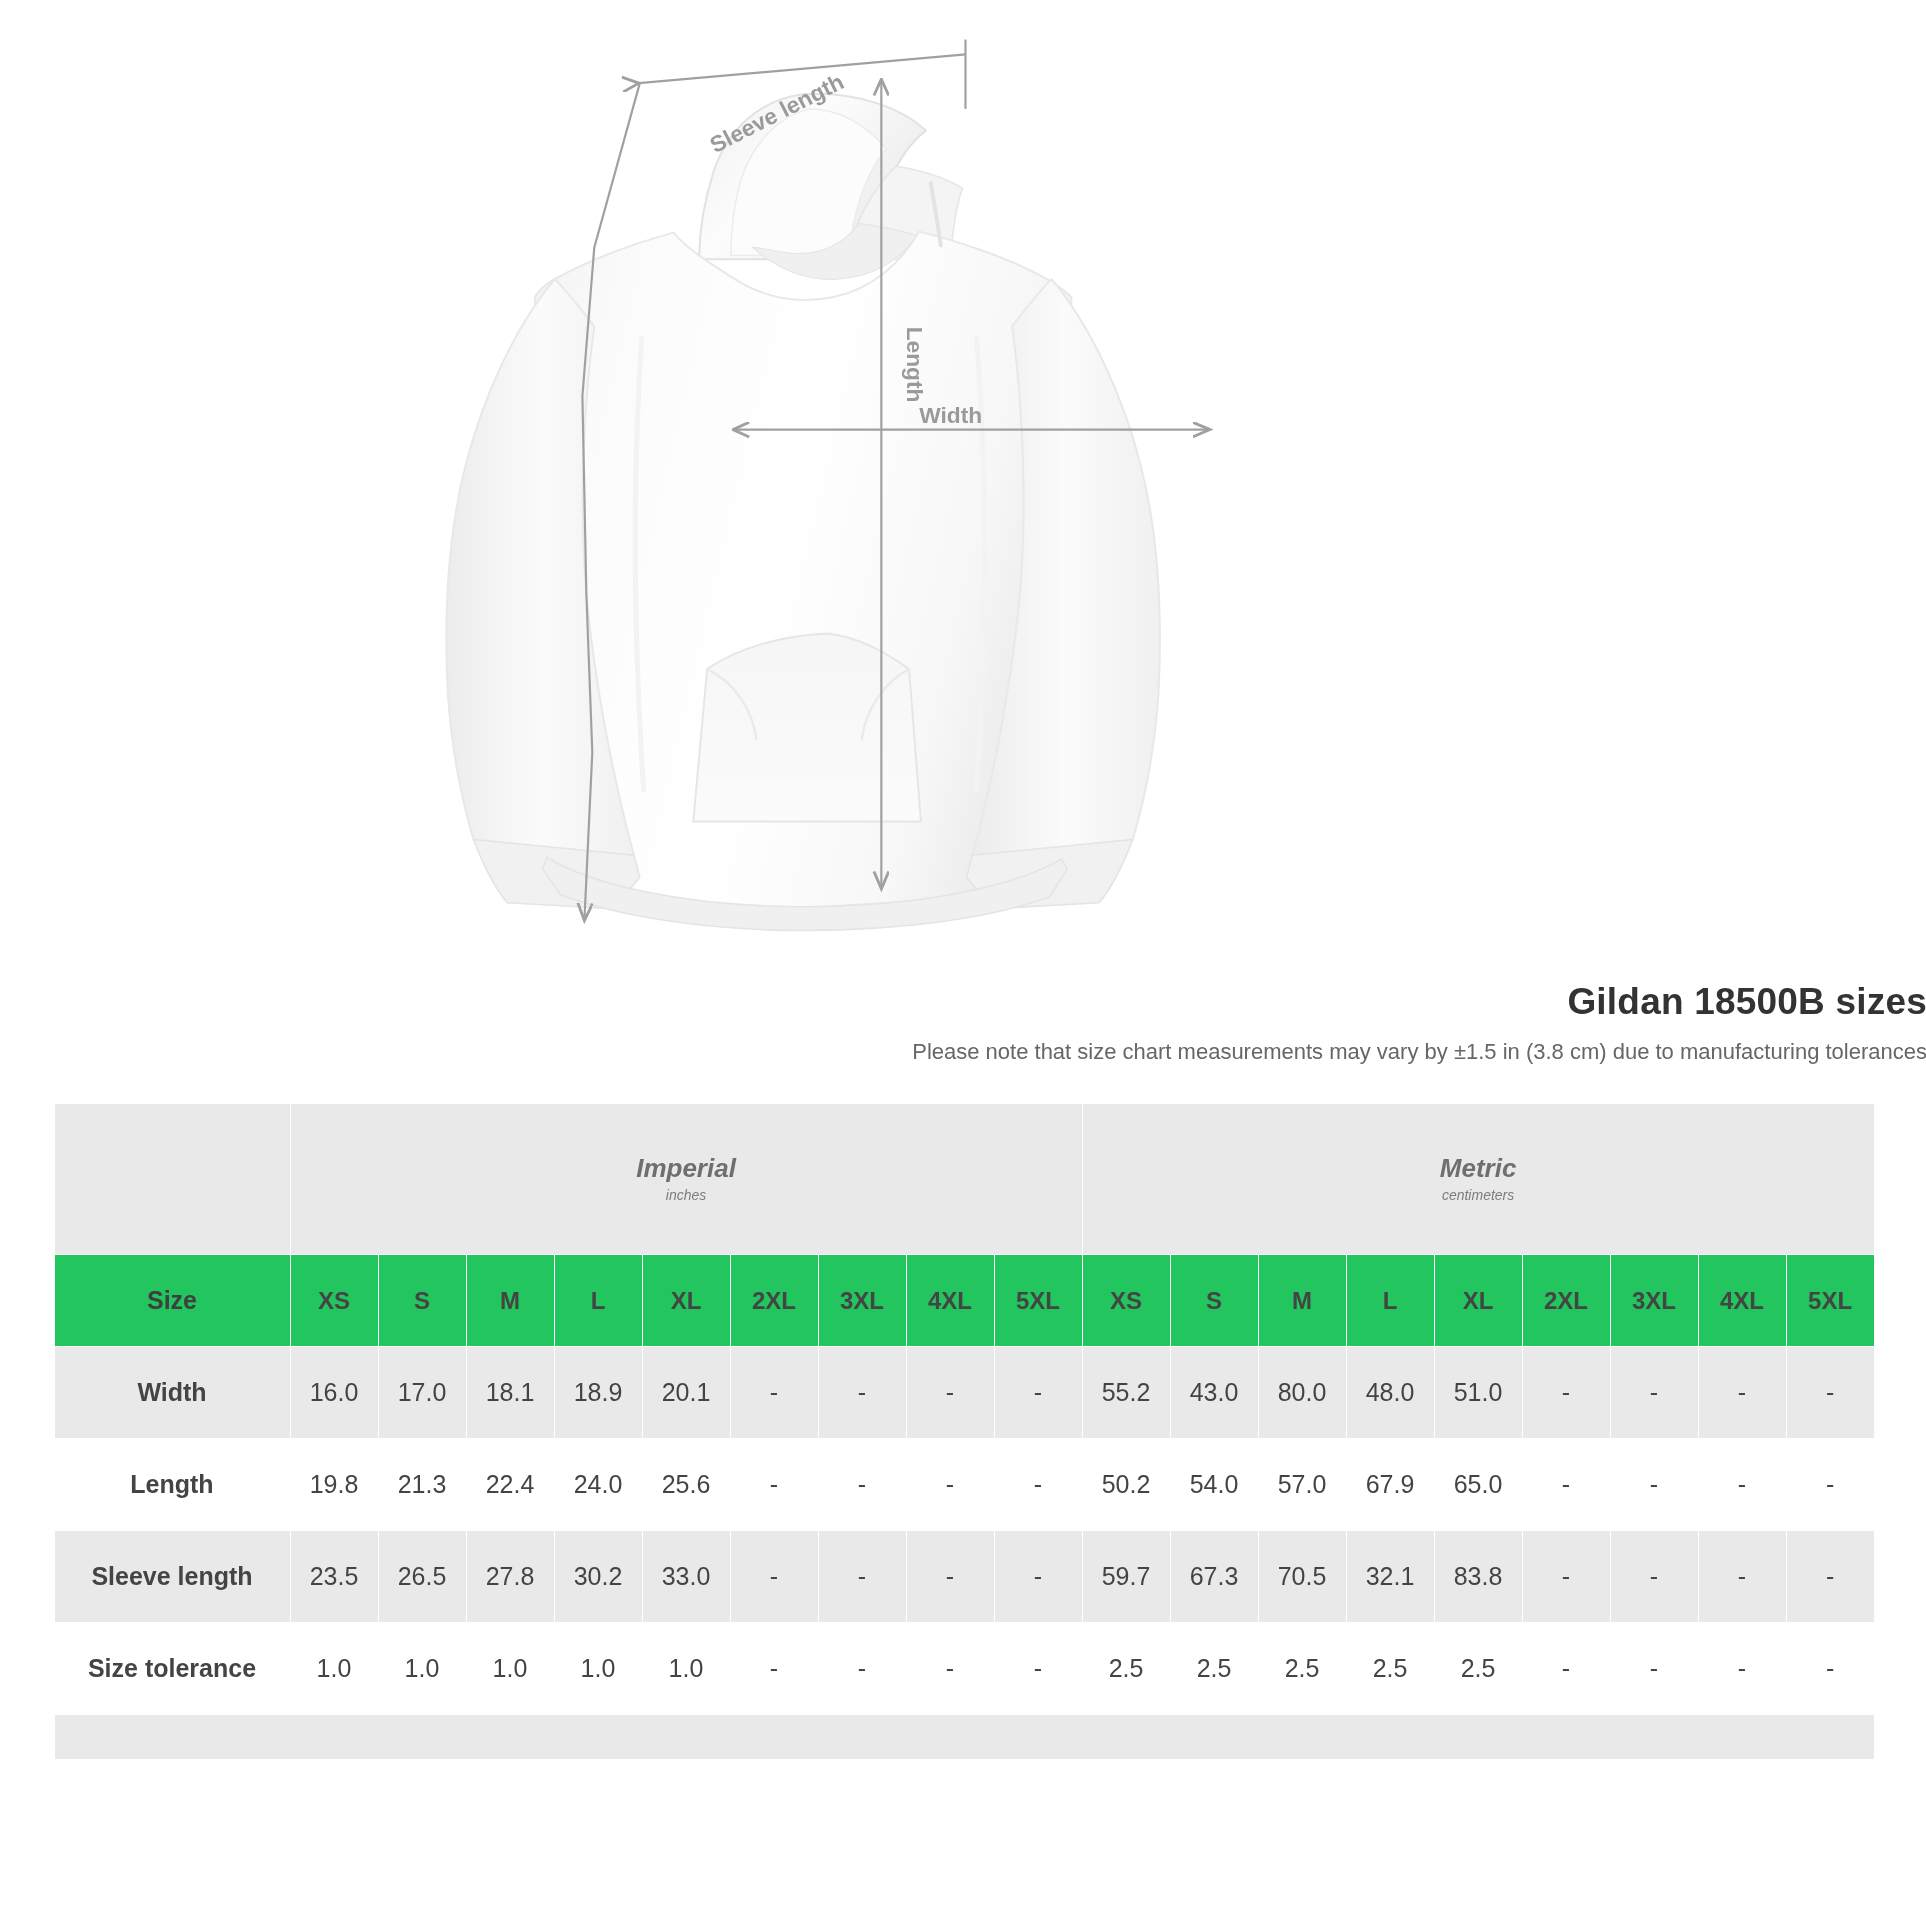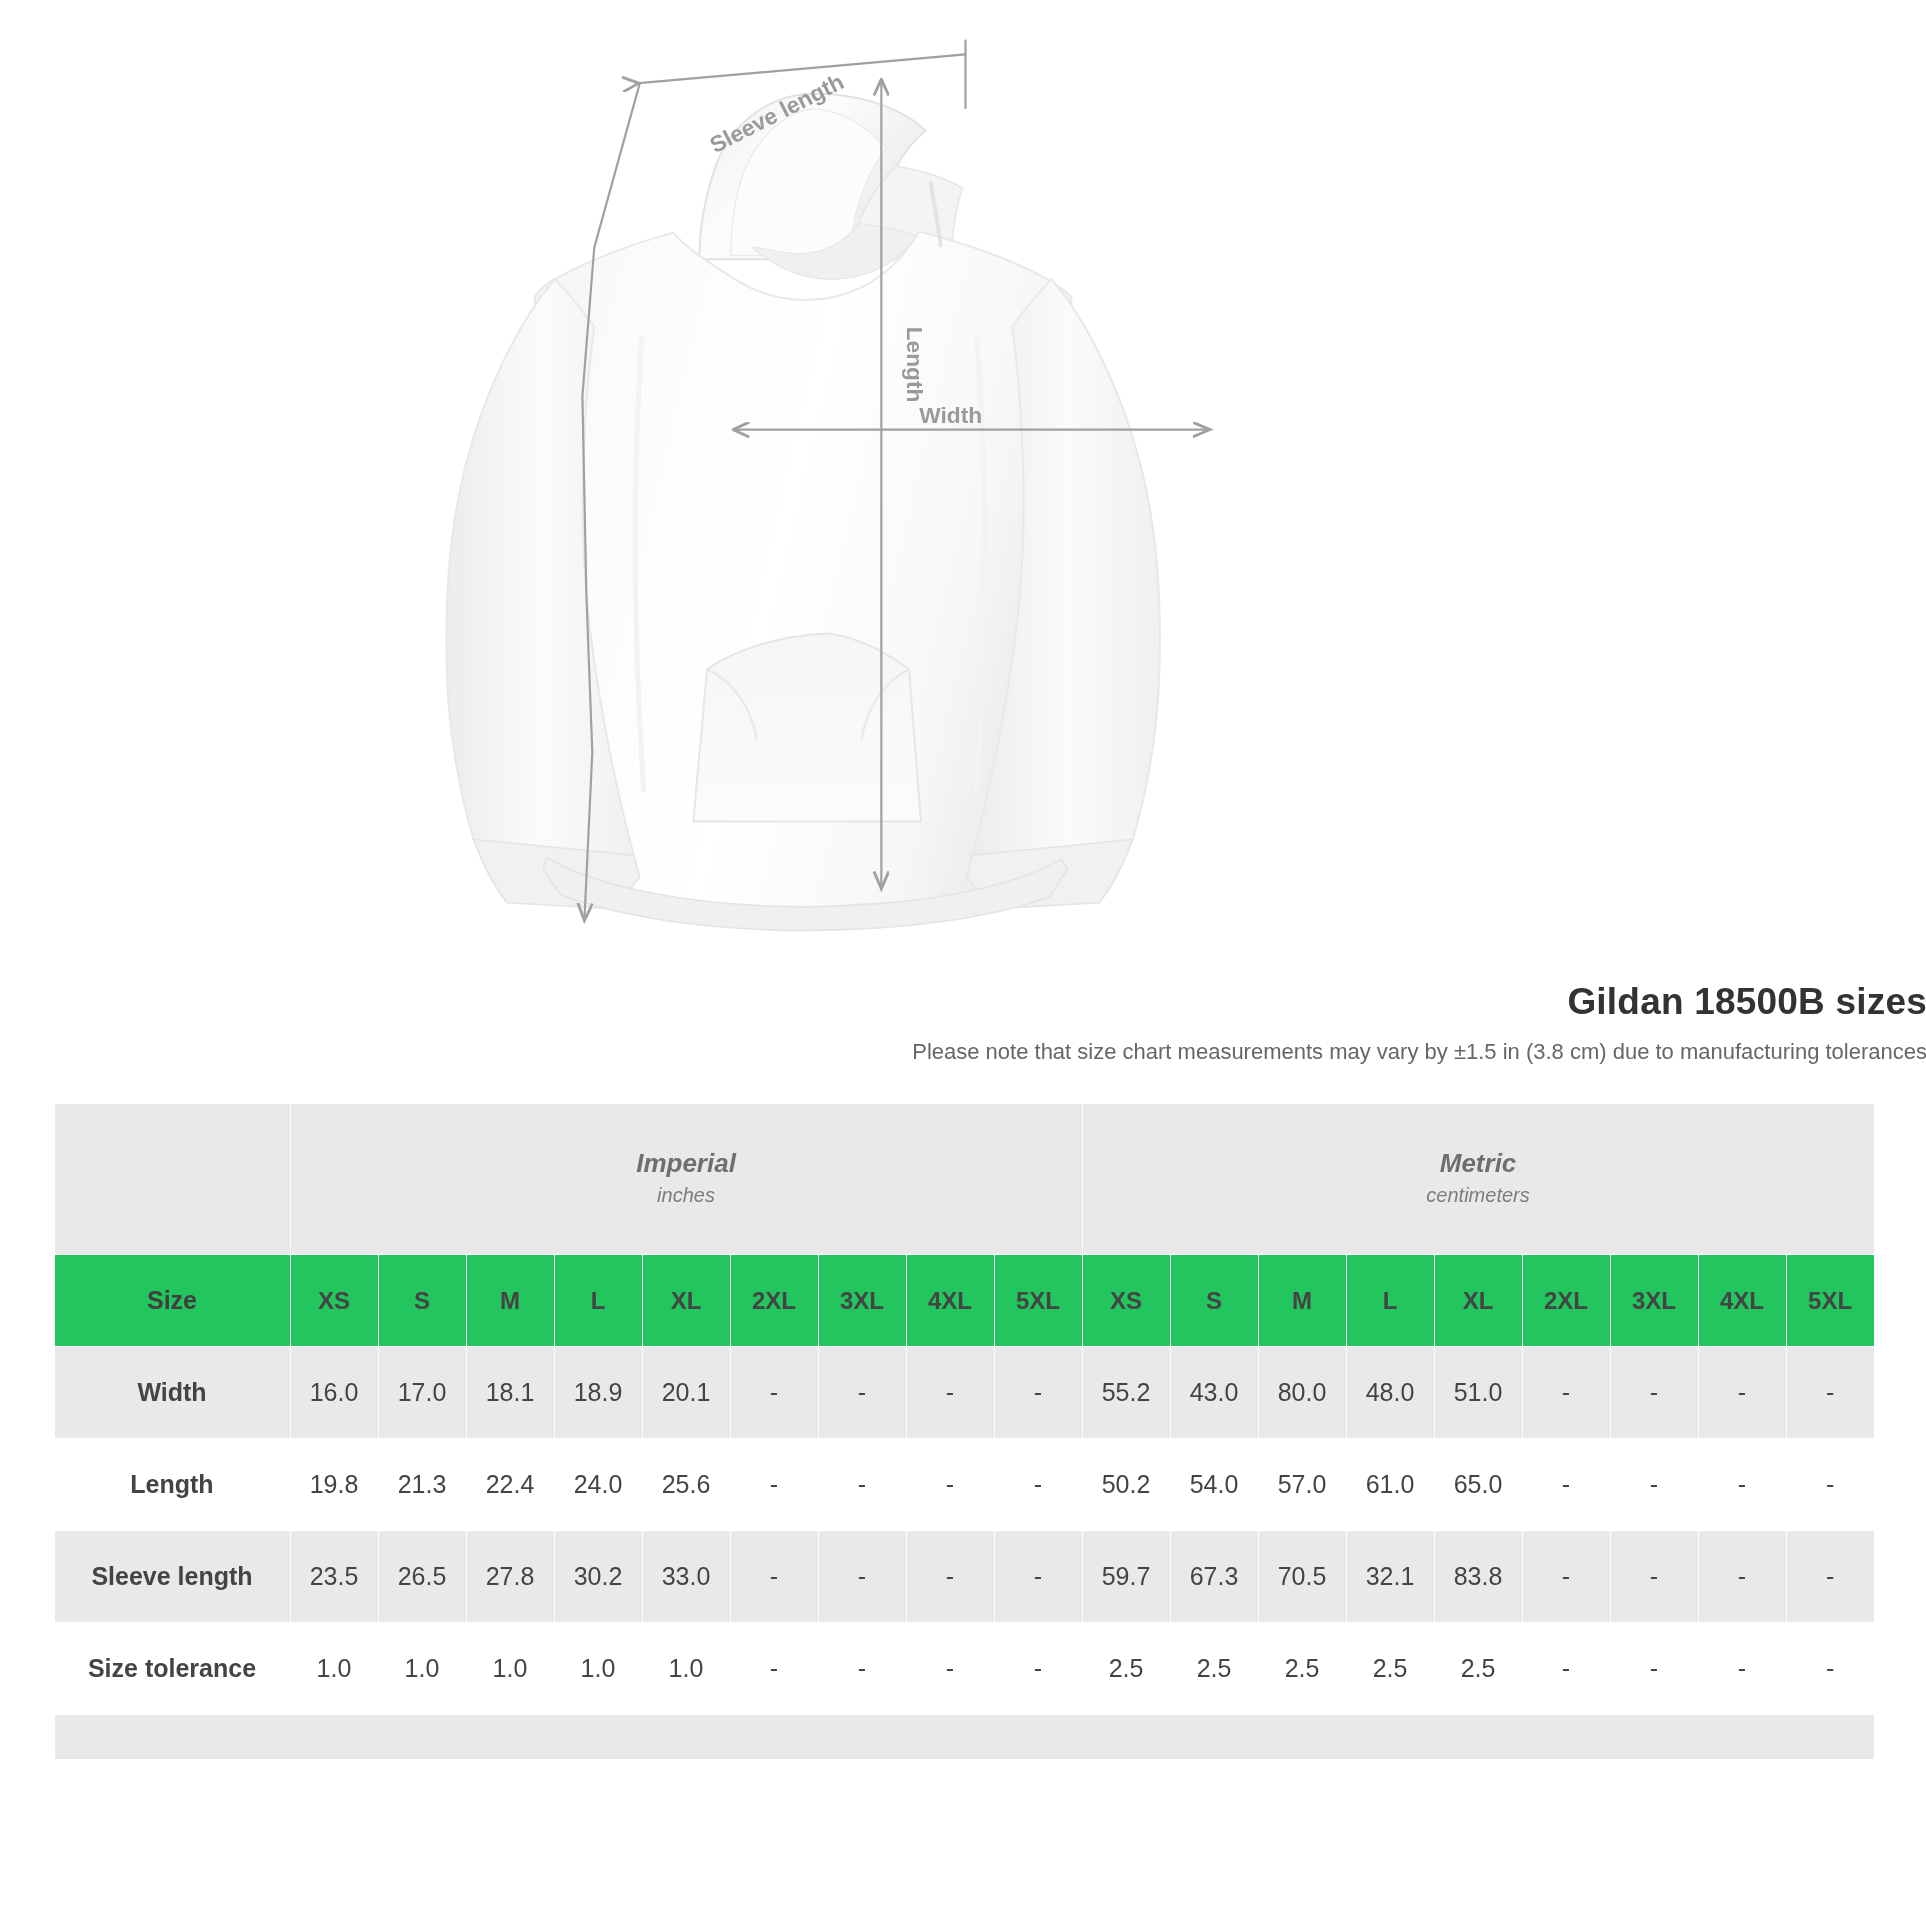--- a/index.html
+++ b/index.html
@@ -72,21 +72,21 @@
     vertical-align: middle;
   }
   .unit-name {
     font-size: 26px;
     font-weight: bold;
     font-style: italic;
     color: #6f6f6f;
     line-height: 1.25;
   }
   .unit-sub {
-    font-size: 20px;
+    font-size: 14px;
     font-style: italic;
     color: #7d7d7d;
     line-height: 1.6;
   }
   .size-row td {
     height: 91px;
     background: #22c55e;
     font-size: 23px;
     font-weight: bold;
     color: #4a4a4a;
@@ -313,21 +313,21 @@
           <td>22.4</td>
           <td>24.0</td>
           <td>25.6</td>
           <td>-</td>
           <td>-</td>
           <td>-</td>
           <td>-</td>
           <td>50.2</td>
           <td>54.0</td>
           <td>57.0</td>
-          <td>61.0</td>
+          <td>67.9</td>
           <td>65.0</td>
           <td>-</td>
           <td>-</td>
           <td>-</td>
           <td>-</td>
         </tr>
 
         <tr class="data-row shaded">
           <td class="rowlabel">Sleeve length</td>
           <td>23.5</td>

